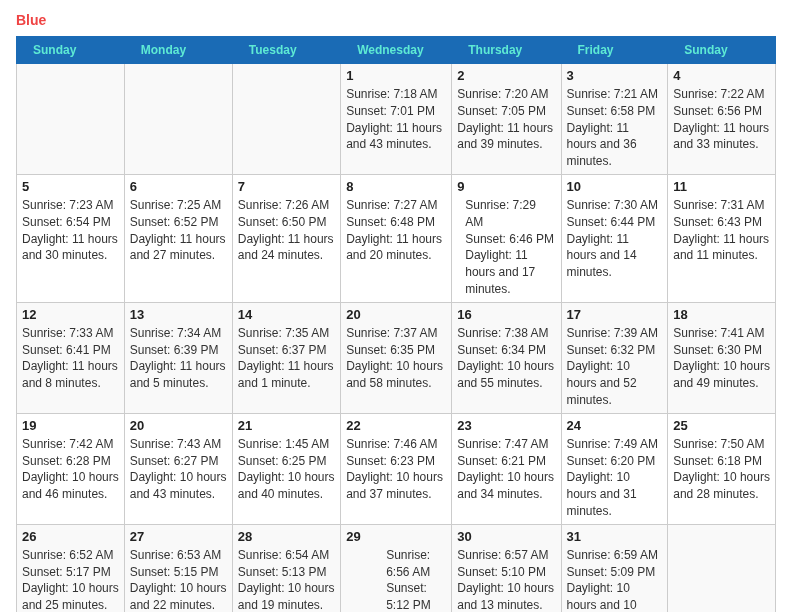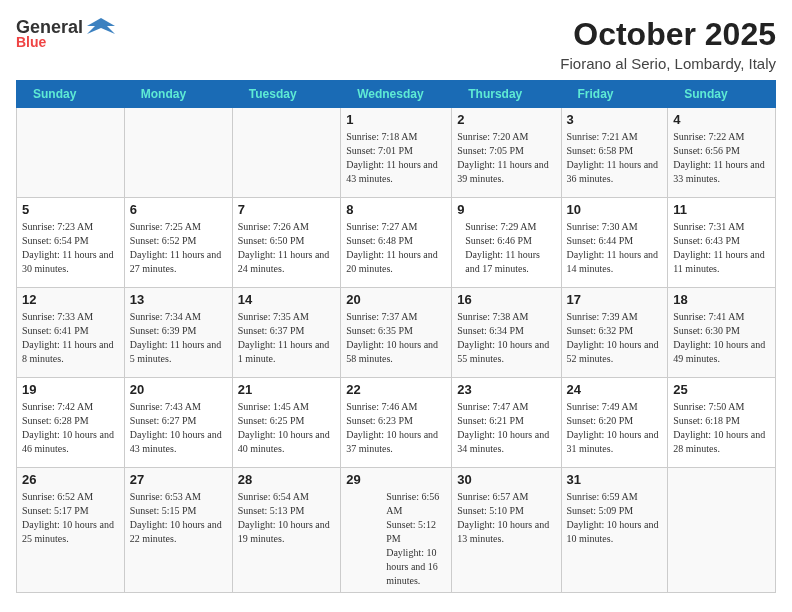--- a/index.html
+++ b/index.html
@@ -66,44 +66,33 @@
       background: #f9f9f9;
     }
     .day-num {
       font-weight: bold;
       font-size: 13px;
       margin-bottom: 3px;
       color: #222;
     }
     .day-info {
       color: #333;
-      font-size: 10px;
+      font-size: 12px;
       line-height: 1.4;
-      font-family: Liberation Serif, serif;
     }
     td.empty {
       background: #f0f0f0;
     }
   </style>
 </head>
 <body>
 
 <div class="header">
   <div class="logo">
-    <div class="logo-row">
-      <span style="font-size:18px;font-weight:bold;color:#333;">General</span>
-      <svg width="28" height="22" viewBox="0 0 28 22" style="margin-left:2px;">
-        <polygon points="14,2 28,10 20,10 28,18 14,12 0,18 8,10 0,10" fill="#1a6bb5" opacity="0.85"></polygon>
-      </svg>
-    </div>
     <span style="font-size:14px;font-weight:bold;color:#ef4444;margin-top:-4px;">Blue</span>
-  </div>
-  <div class="title-area">
-    <div class="month-title">October 2025</div>
-    <div class="location">Fiorano al Serio, Lombardy, Italy</div>
   </div>
 </div>
 
 <table>
   <thead>
     <tr>
     <th>Sunday</th>
         <th>Monday</th>
         <th>Tuesday</th>
         <th>Wednesday</th>

